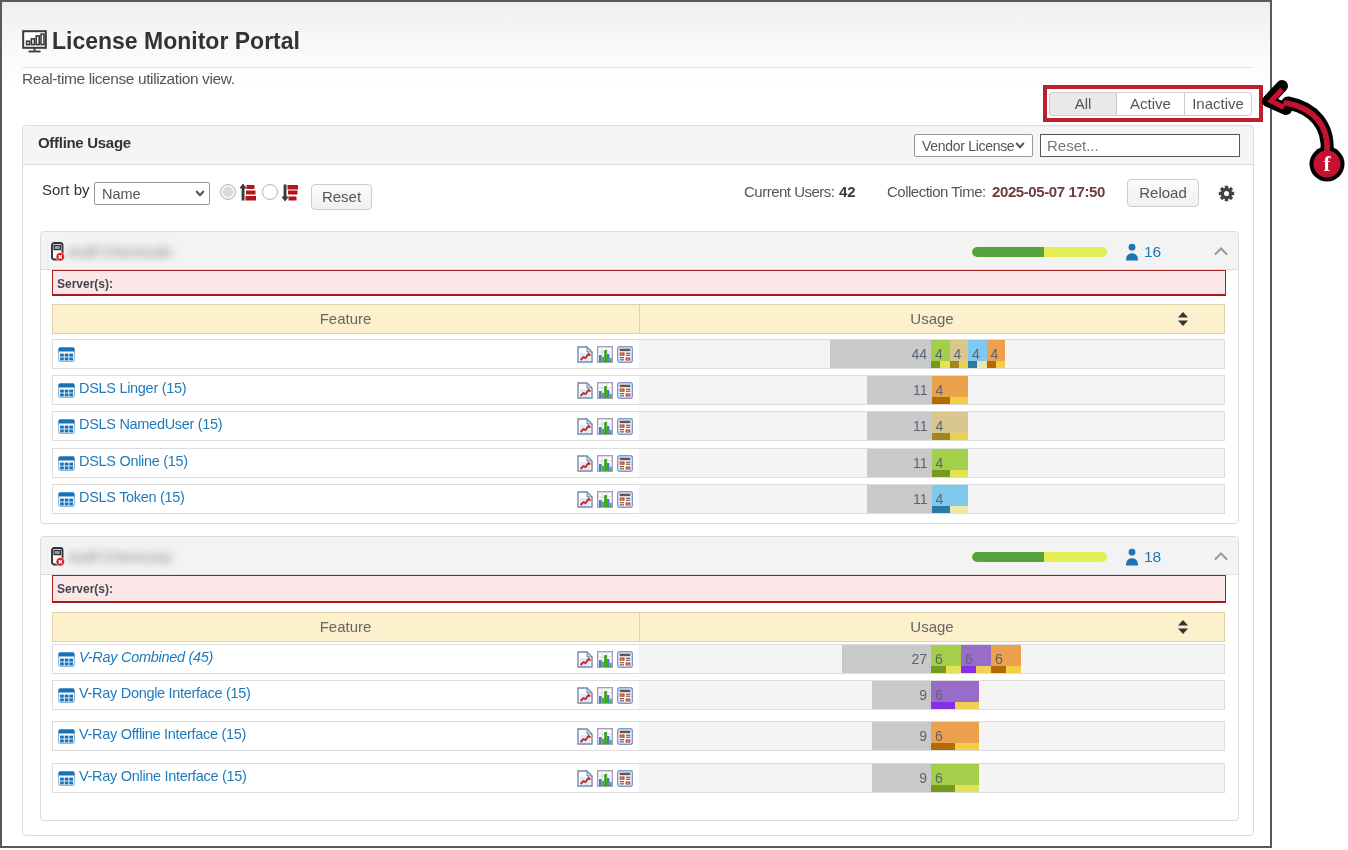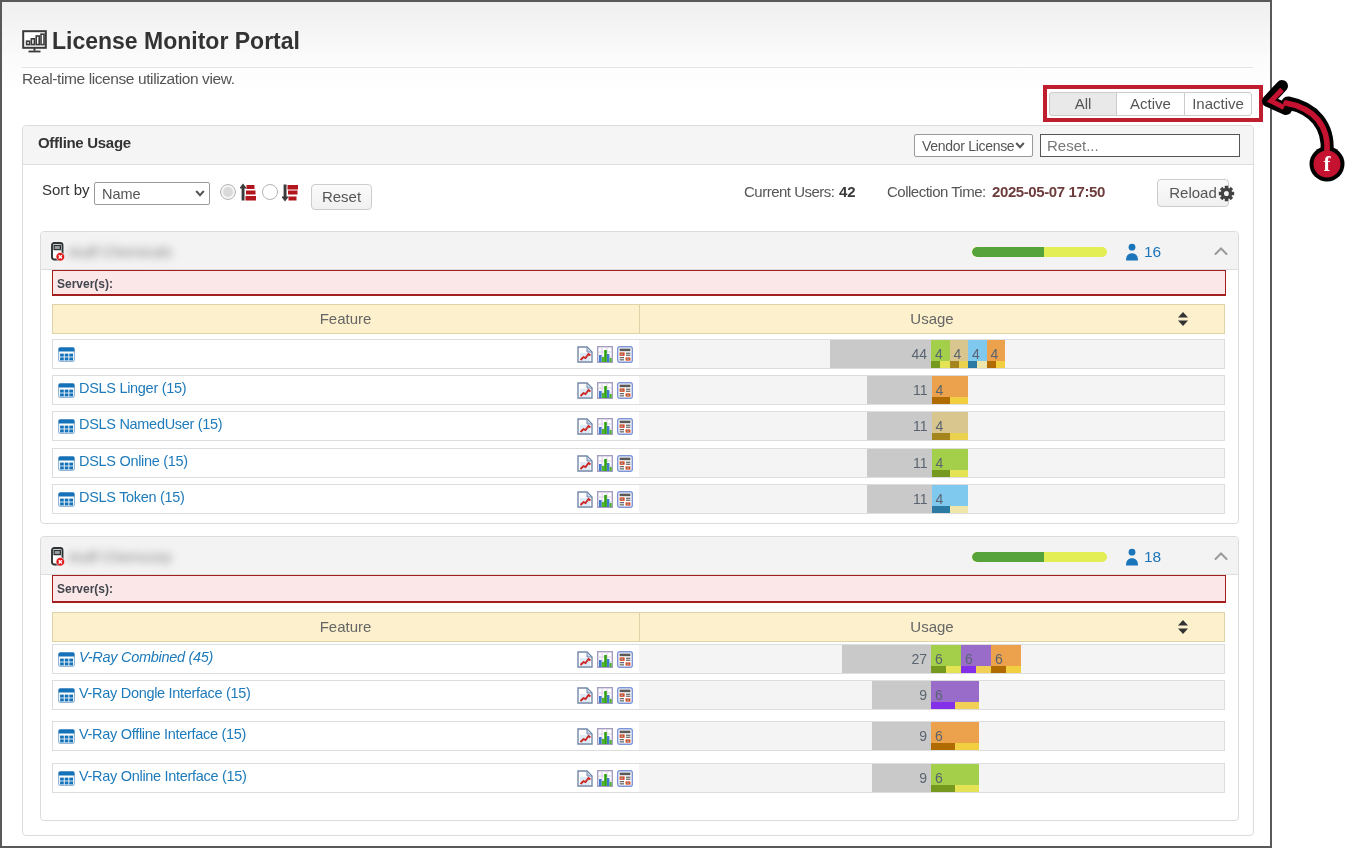--- a/index.html
+++ b/index.html
@@ -61,21 +61,21 @@
       <rect x="1.6" y="1" width="2.9" height="13" fill="#3a3a3a"></rect>
       <rect x="5.5" y="1.5" width="10.5" height="4.5" fill="#b2161c"></rect>
       <rect x="6" y="7" width="9.5" height="4" fill="#b2161c"></rect>
       <rect x="6.5" y="13" width="8" height="4" fill="#b2161c"></rect>
     </svg>
 <div class="abs btn" style="left:309px;top:160px;width:61px;height:26px;line-height:24px;margin-top:22px;">Reset</div>
 <div class="abs" style="left:742px;top:181px;width:100px;height:18px;font-size:15px;letter-spacing:-0.5px;color:#555;white-space:nowrap;">Current Users:</div>
 <div class="abs" style="left:837px;top:181px;width:40px;height:18px;font-size:15px;font-weight:bold;color:#3a3a3a;">42</div>
 <div class="abs" style="left:885px;top:181px;width:110px;height:18px;font-size:15px;letter-spacing:-0.5px;color:#555;white-space:nowrap;">Collection Time:</div>
 <div class="abs" style="left:990px;top:181px;width:145px;height:18px;font-size:15px;letter-spacing:-0.4px;font-weight:bold;color:#6d3c3c;white-space:nowrap;">2025-05-07 17:50</div>
-<div class="abs btn" style="left:1125px;top:177px;width:72px;height:28px;line-height:26px;margin-left:30px;">Reload</div>
+<div class="abs btn" style="left:1125px;top:177px;width:72px;height:28px;line-height:26px;">Reload</div>
 <svg class="abs" style="left:1216px;top:183px" width="17" height="17" viewBox="0 0 22 22">
       <path fill="#424242" fill-rule="evenodd" d="M8.71,1.06 L13.29,1.06 L13.16,3.92 L14.47,4.47 L16.41,2.35 L19.65,5.59 L17.53,7.53 L18.08,8.84 L20.94,8.71 L20.94,13.29 L18.08,13.16 L17.53,14.47 L19.65,16.41 L16.41,19.65 L14.47,17.53 L13.16,18.08 L13.29,20.94 L8.71,20.94 L8.84,18.08 L7.53,17.53 L5.59,19.65 L2.35,16.41 L4.47,14.47 L3.92,13.16 L1.06,13.29 L1.06,8.71 L3.92,8.84 L4.47,7.53 L2.35,5.59 L5.59,2.35 L7.53,4.47 L8.84,3.92 Z M7.7,11 a3.3,3.3 0 1,0 6.6,0 a3.3,3.3 0 1,0 -6.6,0 Z"></path>
     </svg>
 <div class="abs panel" style="left:38px;top:229px;width:1199px;height:293px;"></div>
     <div class="abs" style="left:39px;top:230px;width:1197px;height:38px;border-radius:4px 4px 0 0;background:#f3f3f3;border-bottom:1px solid #ddd;"></div>
     <svg class="abs" style="left:49px;top:240px" width="15" height="21" viewBox="0 0 15 21">
       <rect x="1" y="1" width="10.5" height="16.5" rx="2.2" fill="#fff" stroke="#2e3436" stroke-width="1.9"></rect>
       <rect x="3.1" y="3.4" width="6.3" height="4.2" fill="#9aa0a2" stroke="#2e3436" stroke-width="1.3"></rect>
       <circle cx="9.3" cy="14.8" r="4.3" fill="#e21818" stroke="#f7f7f7" stroke-width="0.7"></circle>
       <path d="M7.7 13.2 l3.2 3.2 M10.9 13.2 l-3.2 3.2" stroke="#fff" stroke-width="1.4"></path>

